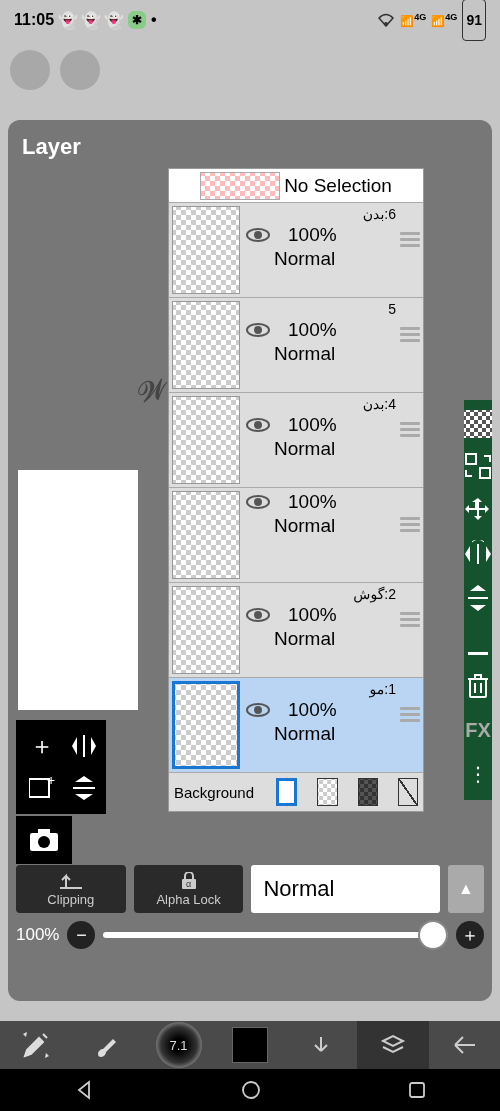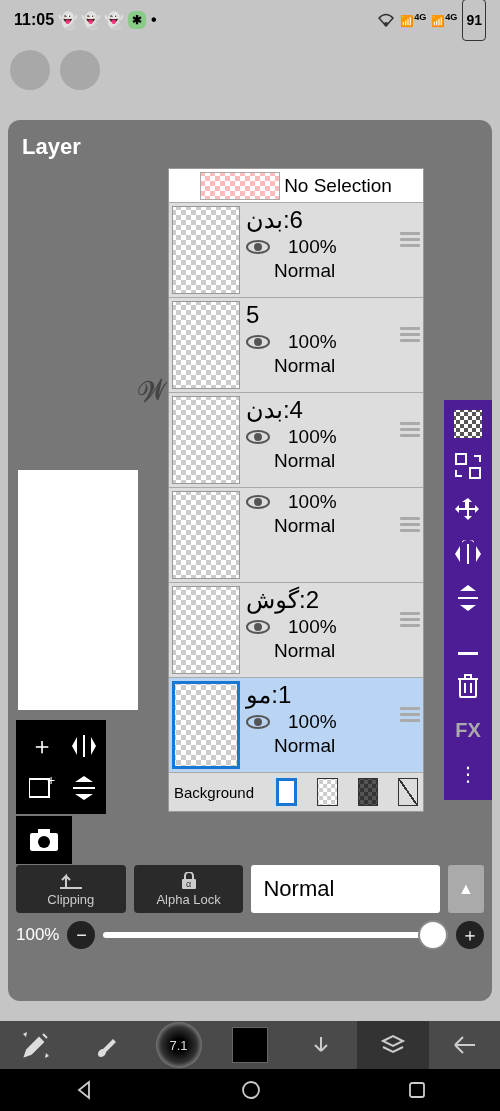--- a/index.html
+++ b/index.html
@@ -14,40 +14,40 @@
 .layer-title{color:#fff;font-size:22px;font-weight:700;padding:6px}
 .canvas-preview{position:absolute;left:10px;top:350px;width:120px;height:240px;background:#fff}
 .layers-panel{position:absolute;top:48px;left:160px;width:256px;background:#14b8a6;border:1px solid #999}
 .no-sel{height:34px;background:#fff;display:flex;align-items:center;justify-content:center;font-size:19px;border-bottom:1px solid #aaa}
 .no-sel-check{width:80px;height:28px;background:repeating-conic-gradient(#fbb 0 25%,#fff 0 50%) 50%/10px 10px;margin-right:4px;border:1px solid #aaa}
 .layer-row{display:flex;align-items:flex-start;padding:3px;border-bottom:1px solid #aaa;background:#ddd}
 .layer-row.sel{background:#b9d5f3}
 .thumb{width:68px;height:88px;background:repeating-conic-gradient(#ccc 0 25%,#fff 0 50%) 50%/10px 10px;border:1px solid #999;flex-shrink:0}
 .thumb.sel{border:3px solid #1976d2}
 .layer-info{flex:1;padding-left:6px;display:flex;flex-direction:column;gap:2px}
-.layer-name{font-size:24px;direction:rtl;text-align:left}
+.layer-name{font-size:14px;direction:rtl;text-align:right}
 .layer-row2{display:flex;align-items:center;gap:8px}
 .eye{width:24px;height:14px;border:2px solid #555;border-radius:60%;display:flex;justify-content:center;align-items:center}
 .eye::after{content:"";width:8px;height:8px;background:#555;border-radius:50%}
 .opacity{font-size:19px;margin-left:10px}
 .blend{font-size:19px;margin-left:28px}
 .handle{width:20px;display:flex;flex-direction:column;gap:3px;margin-left:4px;margin-top:26px}
 .handle span{height:3px;background:#aaa;border-radius:1px}
 .bg-row{display:flex;align-items:center;padding:5px;gap:20px;background:#ddd}
 .bg-label{font-size:15px;margin-right:2px}
 .bg-sw{width:28px;height:28px;border:1px solid #333}
 .bg-sw.sel{border:3px solid #1976d2}
 .bg-sw.white{background:#fff}
 .bg-sw.trans{background:repeating-conic-gradient(#ccc 0 25%,#fff 0 50%) 50%/8px 8px}
 .bg-sw.dark{background:repeating-conic-gradient(#333 0 25%,#555 0 50%) 50%/8px 8px}
 .bg-sw.none{background:linear-gradient(to top right,transparent 47%,#333 47%,#333 53%,transparent 53%)}
 .left-tools{position:absolute;left:8px;top:600px;width:90px;background:#000;display:grid;grid-template-columns:1fr 1fr;gap:6px;padding:8px}
 .lt-item{width:36px;height:36px;display:flex;justify-content:center;align-items:center;color:#fff;font-size:24px}
 .cam-wrap{position:absolute;left:8px;top:696px;width:56px;height:48px;background:#000;display:flex;justify-content:center;align-items:center;color:#fff}
-.right-tools{position:absolute;right:0;top:280px;width:48px;background:#4c1d95;display:flex;flex-direction:column;align-items:center;gap:12px;padding:10px 0}
+.right-tools{position:absolute;right:0;top:280px;width:28px;background:#14532d;display:flex;flex-direction:column;align-items:center;gap:12px;padding:10px 0}
 .rt-item{width:32px;height:32px;display:flex;justify-content:center;align-items:center;color:#fff;font-size:20px}
 .bottom-controls{position:absolute;left:8px;right:8px;top:745px}
 .ctrl-row{display:flex;gap:8px;margin-bottom:8px}
 .ctrl-btn{flex:1;height:48px;background:#2a2a2a;color:#ccc;display:flex;flex-direction:column;justify-content:center;align-items:center;border-radius:4px;font-size:13px;gap:2px}
 .ctrl-btn svg,.ctrl-btn .ico{height:18px}
 .blend-select{flex:1.5;height:48px;background:#fff;display:flex;align-items:center;padding:0 12px;font-size:22px;border-radius:3px}
 .chev-up{width:36px;height:48px;background:#aaa;display:flex;justify-content:center;align-items:center;border-radius:3px;color:#fff}
 .slider-row{display:flex;align-items:center;gap:8px;margin-top:8px}
 .sl-lbl{color:#fff;font-size:17px}
 .sl-btn{width:28px;height:28px;border-radius:50%;background:#222;color:#fff;display:flex;justify-content:center;align-items:center;font-size:18px}

